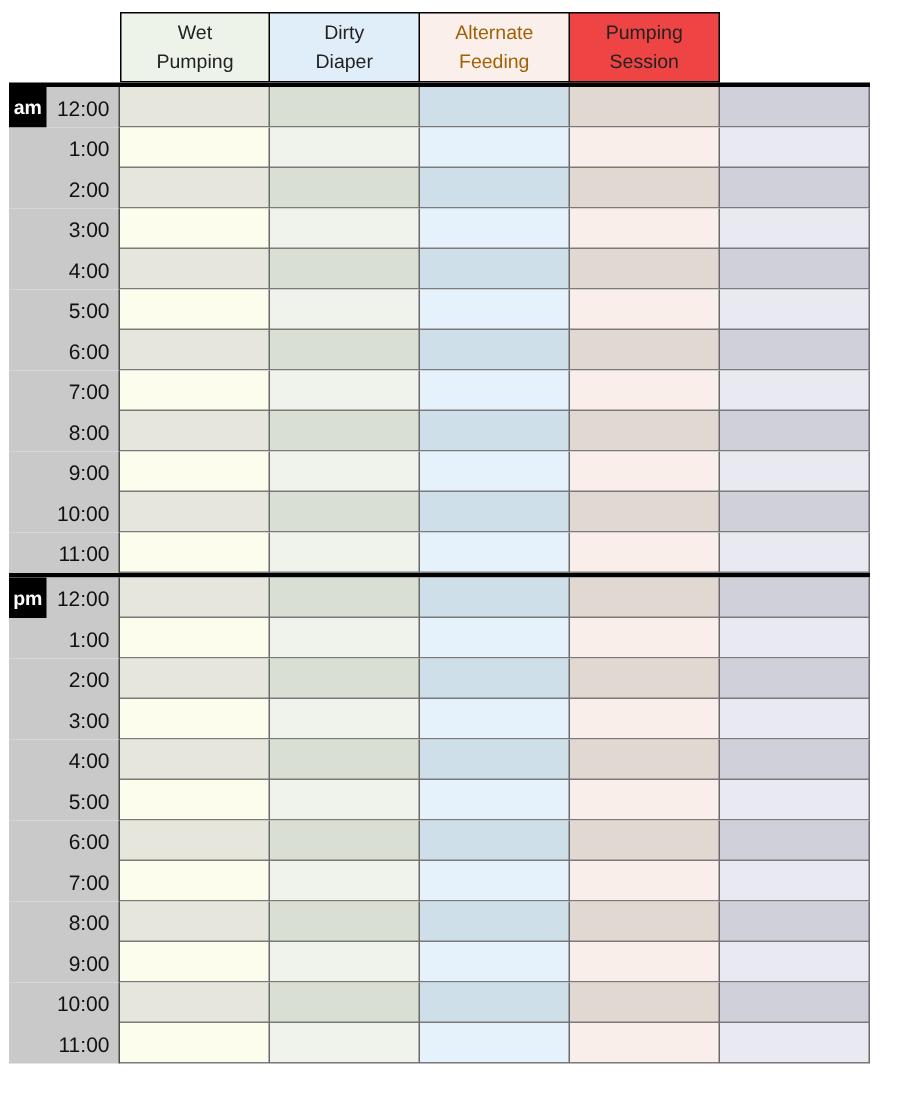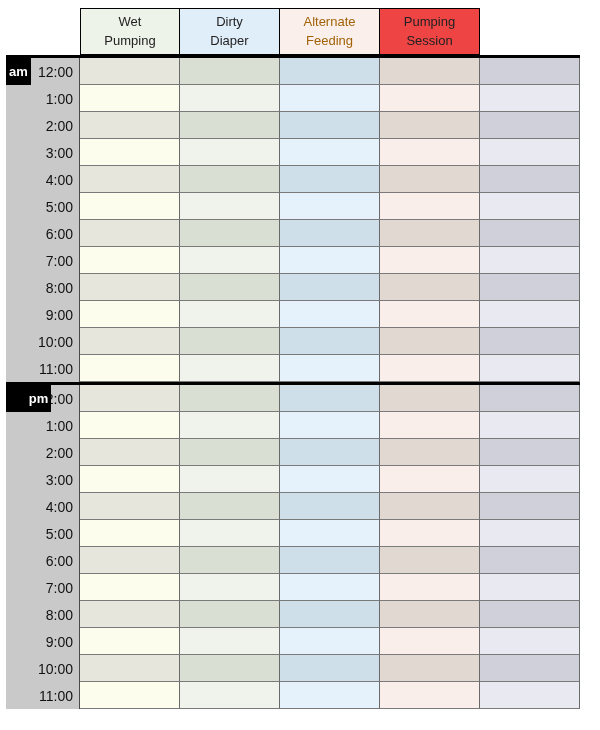--- a/index.html
+++ b/index.html
@@ -212,21 +212,21 @@
         </div>
         <div class="cell" style="background: rgb(253, 253, 238);"></div>
         <div class="cell" style="background: rgb(239, 243, 235);"></div>
         <div class="cell" style="background: rgb(230, 242, 251);"></div>
         <div class="cell" style="background: rgb(250, 238, 234);"></div>
         <div class="cell" style="background: rgb(233, 233, 242);"></div>
       </div>
       <div class="section-divider" style="background: rgb(0, 0, 0);"></div>
       <div class="row">
         <div class="time-cell" style="background: rgb(201, 201, 201); color: rgb(17, 17, 17);">
-          <div class="meridiem-badge" style="background: rgb(0, 0, 0); color: rgb(255, 255, 255); padding-left: 20px;">pm</div>
+          <div class="meridiem-badge" style="background: rgb(0, 0, 0); color: rgb(255, 255, 255);">pm</div>
           <span>12:00</span>
         </div>
         <div class="cell" style="background: rgb(231, 230, 221);"></div>
         <div class="cell" style="background: rgb(217, 223, 211);"></div>
         <div class="cell" style="background: rgb(207, 223, 233);"></div>
         <div class="cell" style="background: rgb(226, 216, 210);"></div>
         <div class="cell" style="background: rgb(208, 208, 219);"></div>
       </div>
       <div class="row">
         <div class="time-cell" style="background: rgb(201, 201, 201); color: rgb(17, 17, 17);">

